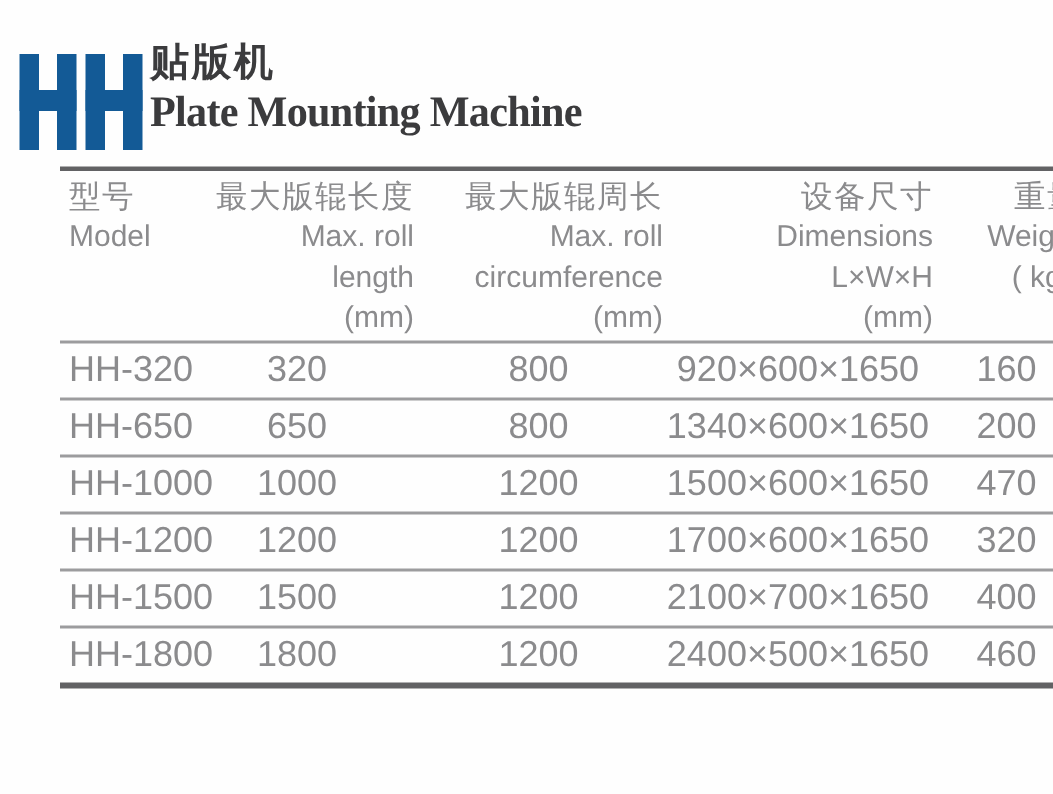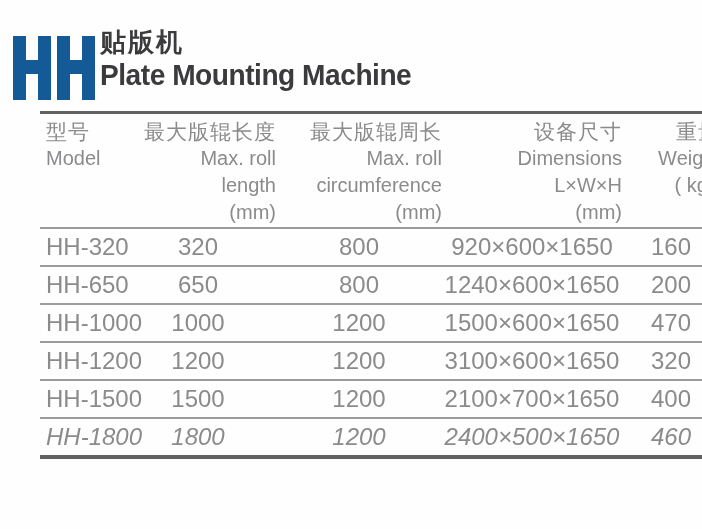--- a/index.html
+++ b/index.html
@@ -21,21 +21,21 @@
     position:absolute; top:0; width:13px; height:100%;
     background:var(--logo-blue, #135a96);
   }
   .h-glyph .bar.left  { left:0; }
   .h-glyph .bar.right { right:0; }
   .h-glyph .cross {
     position:absolute; left:0; right:0; top:24px; height:14px;
     background:var(--logo-blue, #135a96);
   }
 
-  .titles { position:absolute; left:100px; top:25px; color:var(--title-ink, #3b3b3d); }
+  .titles { position:absolute; left:100px; top:25px; color:var(--title-ink, #3b3b3d);font-family:Liberation Serif, serif; }
   .title-zh {
     font-size:26px; font-weight:700; line-height:34px; letter-spacing:2px;
     white-space:nowrap;
   }
   .title-en {
     font-size:29px; font-weight:700; line-height:32px; letter-spacing:-0.5px;
     transform:scaleX(0.97); transform-origin:left center; white-space:nowrap;
   }
 
   
@@ -63,21 +63,20 @@
   .spec-table th .zh { font-size:21px; letter-spacing:1px; }
 
   .spec-table td {
     height:36px; padding:0;
     font-size:24px; text-align:center;
     border-bottom:2px solid var(--rule-light, #9c9c9e);
     white-space:nowrap;
   }
   .spec-table tbody tr:last-child td {
     border-bottom:4px solid var(--rule-heavy, #6a6a6c);
-    font-style:italic;
   }
   .spec-table th:first-child,
   .spec-table td:first-child { text-align:left; padding-left:6px; }
 </style>
 </head>
 <body>
 
 <div class="brand" aria-label="HH">
   <div class="h-glyph">
     <div class="bar left"></div>
@@ -140,35 +139,35 @@
       <td>HH-320</td>
       <td>320</td>
       <td>800</td>
       <td>920×600×1650</td>
       <td>160</td>
     </tr>
     <tr>
       <td>HH-650</td>
       <td>650</td>
       <td>800</td>
-      <td>1240×600×1650</td>
+      <td>1340×600×1650</td>
       <td>200</td>
     </tr>
     <tr>
       <td>HH-1000</td>
       <td>1000</td>
       <td>1200</td>
       <td>1500×600×1650</td>
       <td>470</td>
     </tr>
     <tr>
       <td>HH-1200</td>
       <td>1200</td>
       <td>1200</td>
-      <td>3100×600×1650</td>
+      <td>1700×600×1650</td>
       <td>320</td>
     </tr>
     <tr>
       <td>HH-1500</td>
       <td>1500</td>
       <td>1200</td>
       <td>2100×700×1650</td>
       <td>400</td>
     </tr>
     <tr>

